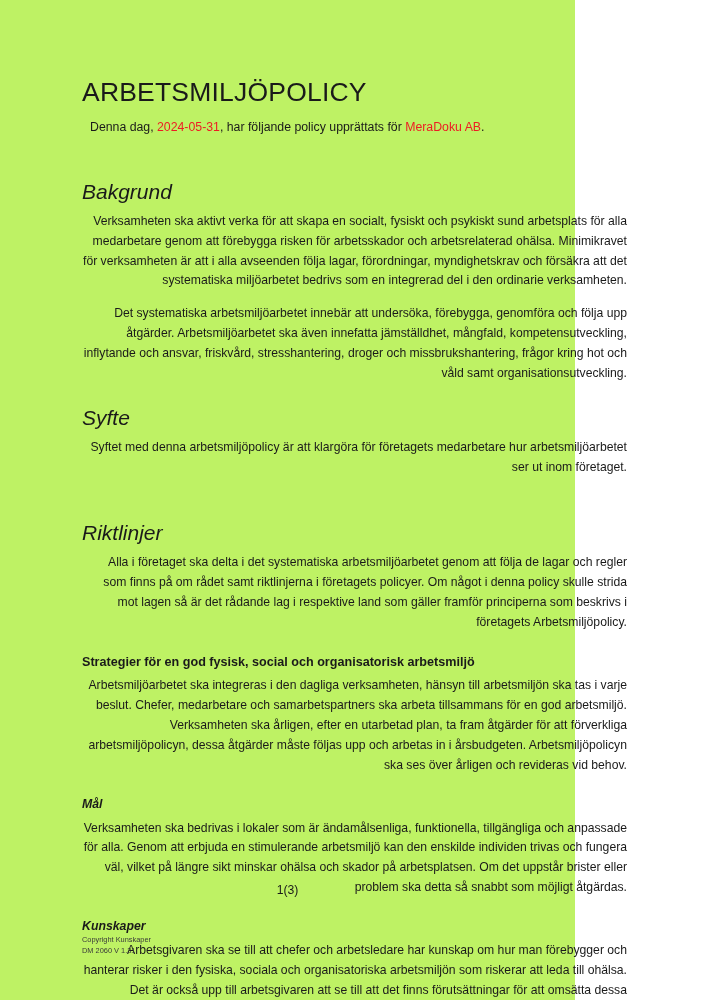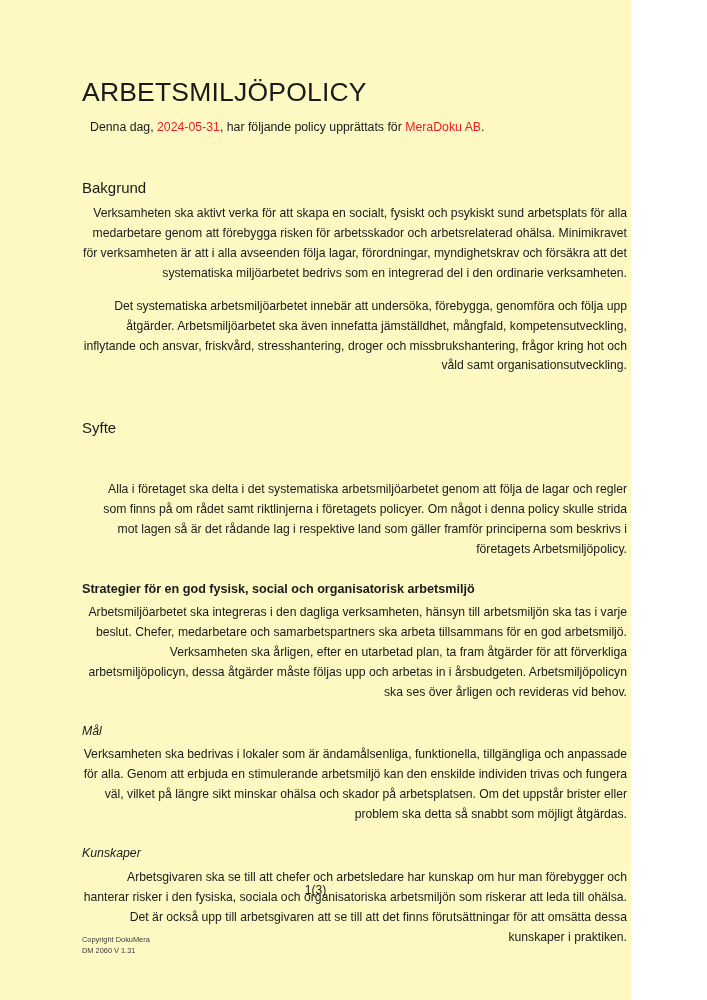--- a/index.html
+++ b/index.html
@@ -11,23 +11,23 @@
     width: 707px;
     height: 1000px;
     font-family: "Liberation Sans", sans-serif;
     color: #1a1a1a;
     position: relative;
     overflow: hidden;
   }
   .page {
     position: absolute;
     top: 0; left: 0;
-    width: 631px;
+    width: 575px;
     height: 1000px;
-    background: #fef9c3;
+    background: #bef264;
     box-sizing: border-box;
   }
   .content {
     position: absolute;
     left: 82px;
     top: 78px;
     width: 545px;
   }
 
   
@@ -42,54 +42,55 @@
   .doc-subtitle {
     font-size: 12.3px;
     line-height: 1.45;
     color: #1a1a1a;
     margin: 8px;
   }
   .accent { color: #ED1C24; }
 
   
   .h1 {
-    font-size: 15px;
+    font-size: 21px;
     font-weight: 400;
     color: #1a1a1a;
     margin: 0 0 7px 0;
     line-height: 1.25;
+    font-style: italic;
   }
   .h2 {
     font-size: 12.6px;
     font-weight: 700;
     color: #1a1a1a;
     margin: 0 0 6px 0;
     line-height: 1.3;
   }
   .h3 {
     font-size: 12.3px;
-    font-weight: 400;
+    font-weight: 700;
     font-style: italic;
     color: #1a1a1a;
     margin: 0 0 6px 0;
     line-height: 1.3;
   }
 
   
   .para {
     font-size: 12.2px;
     line-height: 1.63;
     color: #1a1a1a;
     margin: 0;
     text-align: right;
   }
   .para + .para { margin-top: 13px; }
 
   .sec-bakgrund { margin-top: 42px; }
-  .sec-syfte    { margin-top: 43px; }
+  .sec-syfte    { margin-top: 21px; }
   .sec-riktlinjer { margin-top: 42px; }
   .sub-strategier { margin-top: 21px; }
   .sub-mal { margin-top: 21px; }
   .sub-kunskaper { margin-top: 21px; }
 
   
   .page-number {
     position: absolute;
     left: 0; right: 0;
     top: 883px;
@@ -118,23 +119,25 @@
     <p class="doc-subtitle"><span>Denna dag, </span><span class="accent">2024-05-31</span><span>, har följande policy upprättats för </span><span class="accent">MeraDoku AB</span><span>.</span></p>
 
     <div class="sec-bakgrund">
       <h2 class="h1">Bakgrund</h2>
       <p class="para">Verksamheten ska aktivt verka för att skapa en socialt, fysiskt och psykiskt sund arbetsplats för alla medarbetare genom att förebygga risken för arbetsskador och arbetsrelaterad ohälsa. Minimikravet för verksamheten är att i alla avseenden följa lagar, förordningar, myndighetskrav och försäkra att det systematiska miljöarbetet bedrivs som en integrerad del i den ordinarie verksamheten.</p>
       <p class="para">Det systematiska arbetsmiljöarbetet innebär att undersöka, förebygga, genomföra och följa upp åtgärder. Arbetsmiljöarbetet ska även innefatta jämställdhet, mångfald, kompetensutveckling, inflytande och ansvar, friskvård, stresshantering, droger och missbrukshantering, frågor kring hot och våld samt organisationsutveckling.</p>
     </div>
 
     <div class="sec-syfte">
       <h2 class="h1">Syfte</h2>
+      <p class="para">Syftet med denna arbetsmiljöpolicy är att klargöra för företagets medarbetare hur arbetsmiljöarbetet ser ut inom företaget.</p>
     </div>
 
     <div class="sec-riktlinjer">
+      <h2 class="h1">Riktlinjer</h2>
       <p class="para">Alla i företaget ska delta i det systematiska arbetsmiljöarbetet genom att följa de lagar och regler som finns på om rådet samt riktlinjerna i företagets policyer. Om något i denna policy skulle strida mot lagen så är det rådande lag i respektive land som gäller framför principerna som beskrivs i företagets Arbetsmiljöpolicy.</p>
 
       <div class="sub-strategier">
         <h3 class="h2">Strategier för en god fysisk, social och organisatorisk arbetsmiljö</h3>
         <p class="para">Arbetsmiljöarbetet ska integreras i den dagliga verksamheten, hänsyn till arbetsmiljön ska tas i varje beslut. Chefer, medarbetare och samarbetspartners ska arbeta tillsammans för en god arbetsmiljö. Verksamheten ska årligen, efter en utarbetad plan, ta fram åtgärder för att förverkliga arbetsmiljöpolicyn, dessa åtgärder måste följas upp och arbetas in i årsbudgeten. Arbetsmiljöpolicyn ska ses över årligen och revideras vid behov.</p>
       </div>
 
       <div class="sub-mal">
         <h3 class="h3">Mål</h3>
         <p class="para">Verksamheten ska bedrivas i lokaler som är ändamålsenliga, funktionella, tillgängliga och anpassade för alla. Genom att erbjuda en stimulerande arbetsmiljö kan den enskilde individen trivas och fungera väl, vilket på längre sikt minskar ohälsa och skador på arbetsplatsen. Om det uppstår brister eller problem ska detta så snabbt som möjligt åtgärdas.</p>
@@ -144,16 +147,16 @@
         <h3 class="h3">Kunskaper</h3>
         <p class="para">Arbetsgivaren ska se till att chefer och arbetsledare har kunskap om hur man förebygger och hanterar risker i den fysiska, sociala och organisatoriska arbetsmiljön som riskerar att leda till ohälsa. Det är också upp till arbetsgivaren att se till att det finns förutsättningar för att omsätta dessa kunskaper i praktiken.</p>
       </div>
     </div>
 
   </div>
 
   <div class="page-number">1(3)</div>
 
   <div class="footer-left">
-    <div>Copyright DokuMera</div>
+    <div>Copyright Kunskaper</div>
     <div>DM 2060 V 1.31</div>
   </div>
 </div>
 
 </body></html>

